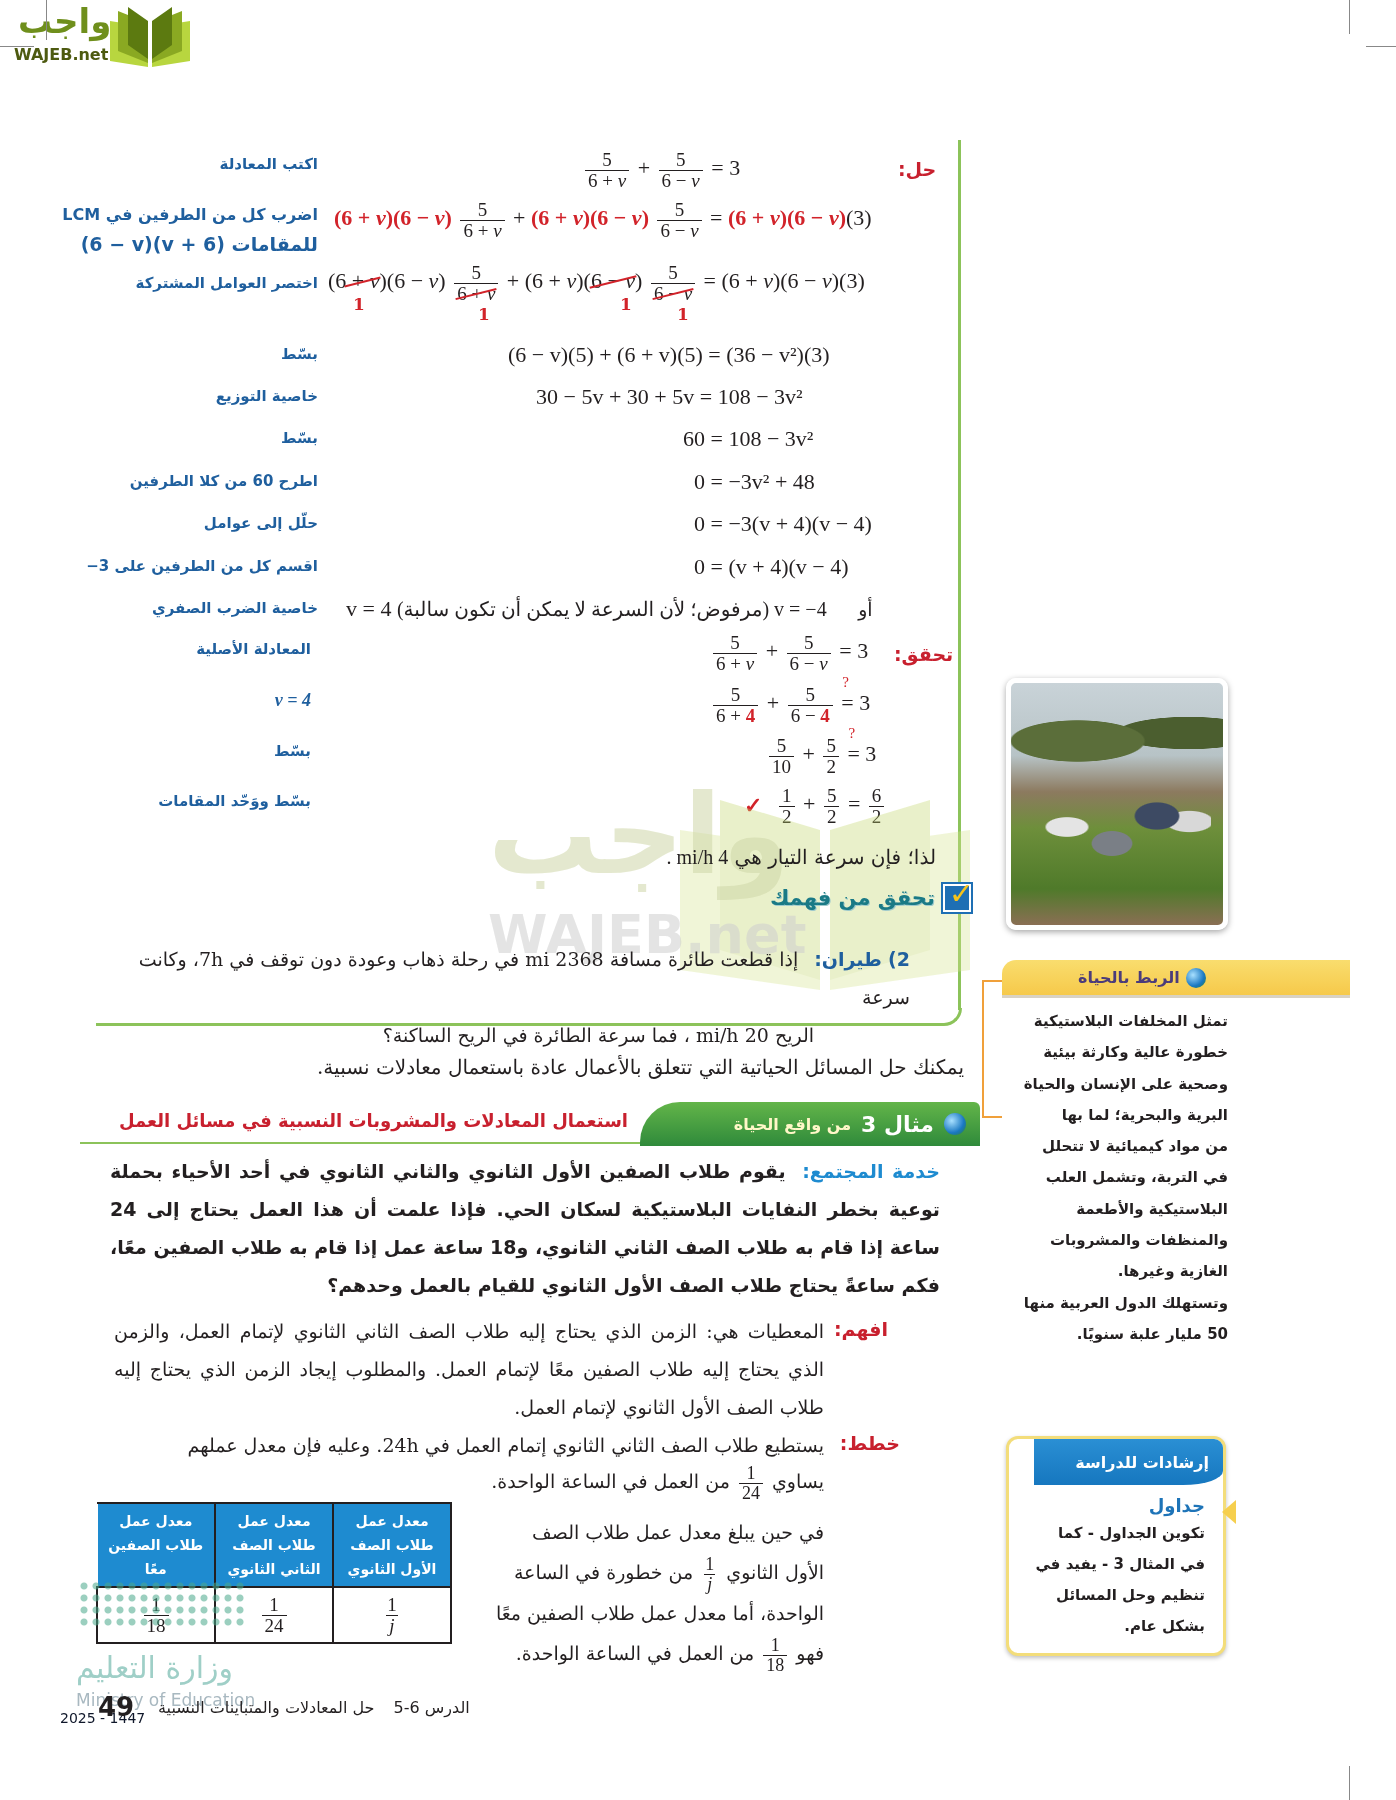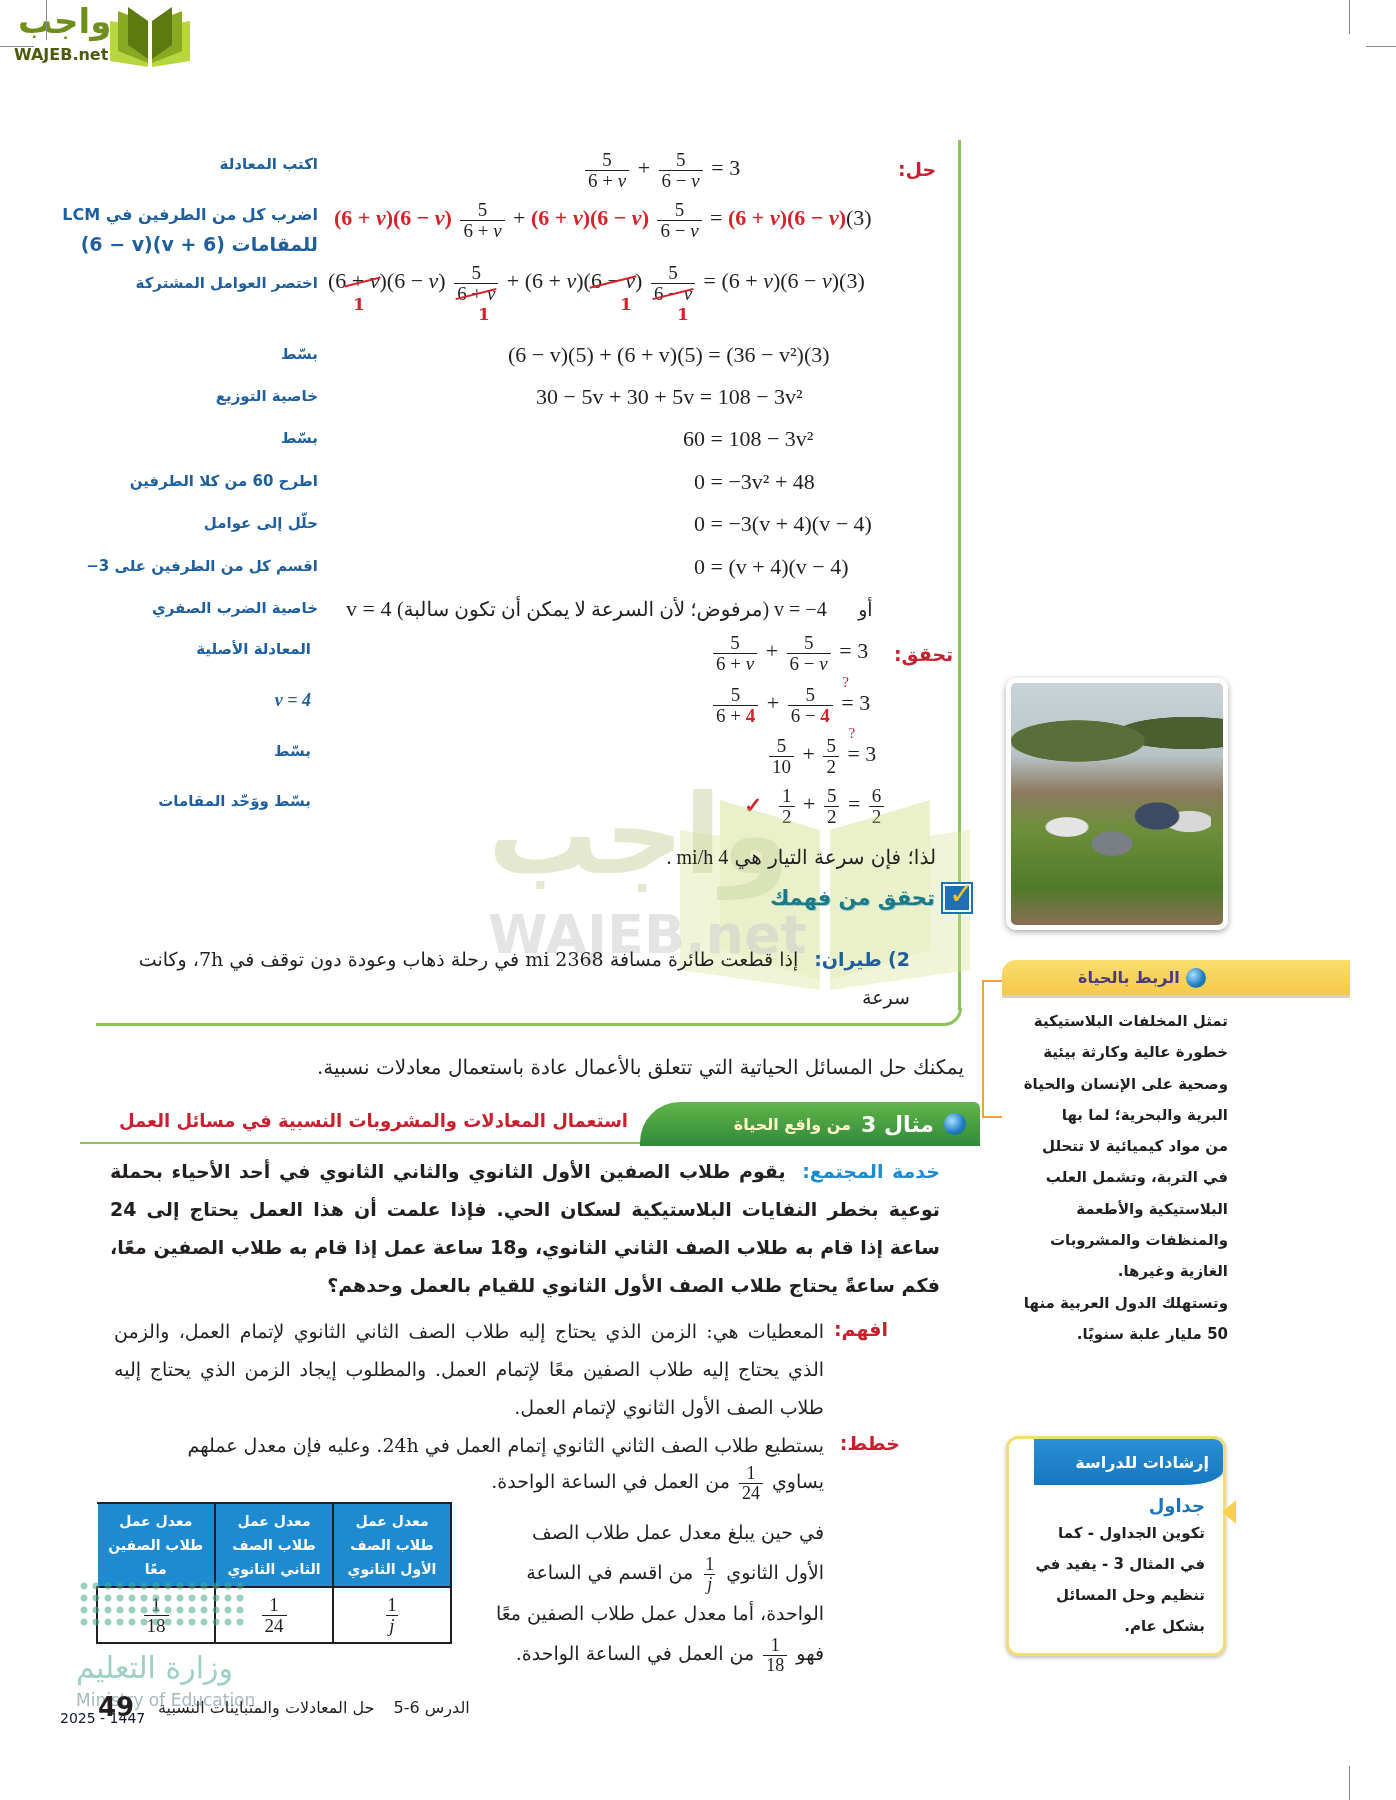--- a/index.html
+++ b/index.html
@@ -191,20 +191,21 @@
   </span>
   <span style="font-family:'DejaVu Sans',sans-serif; font-weight:bold; font-size:21px; color:#1a7a86; text-shadow:1px 1px 0 #9ec9cc;">تحقق من فهمك</span>
 </div>
 
 <div class="abs" style="right:486px; top:940px; width:820px; direction:rtl; text-align:right;">
   <div class="body-ar" style="line-height:38px;">
     <span style="font-family:'DejaVu Sans',sans-serif; font-weight:bold; color:#1f5f9e;">2)</span>
     <span style="font-family:'DejaVu Sans',sans-serif; font-weight:bold; color:#1f5f9e; margin-left:10px;">طيران:</span>
     <span>إذا قطعت طائرة مسافة 2368 mi في رحلة ذهاب وعودة دون توقف في 7h، وكانت سرعة</span>
   </div>
+  <div class="body-ar" style="margin-right:96px;">الريح 20 mi/h ، فما سرعة الطائرة في الريح الساكنة؟</div>
 </div>
 
 <div class="abs body-ar" style="right:432px; top:1048px; font-size:20px;">يمكنك حل المسائل الحياتية التي تتعلق بالأعمال عادة باستعمال معادلات نسبية.</div>
 
 <div class="abs" style="left:80px; top:1102px; width:900px; height:44px;">
   <div class="abs" style="left:0; top:40px; width:900px; border-bottom:2px solid #8cc35a;"></div>
   <div class="abs" style="right:0; top:0; width:340px; height:44px; background:linear-gradient(#63b549,#2f8a3b); border-top-left-radius:40px; border-top-right-radius:6px; display:flex; align-items:center; justify-content:flex-end; padding-right:14px; gap:10px; direction:ltr;">
     <span style="font-family:'DejaVu Sans',sans-serif; font-weight:bold; color:#fff7c8; font-size:16px;">من واقع الحياة</span>
     <span style="font-family:'DejaVu Sans',sans-serif; font-weight:bold; color:#ffffff; font-size:22px; direction:rtl;">مثال 3</span>
     <span style="display:inline-block; width:22px; height:22px; border-radius:50%; background:radial-gradient(circle at 35% 35%, #a8e0ff, #1a78c2 60%, #2a7f2f);"></span>
@@ -234,21 +235,21 @@
 </div>
 
 <div class="abs body-ar" style="right:572px; top:1512px; width:360px; line-height:40px;">
   <div>في حين يبلغ معدل عمل طلاب الصف</div>
   <div>
     <span>الأول الثانوي</span>
     <span class="math frac" style="font-size:18px;">
         <span class="num">1</span>
         <span class="den"><i>j</i></span>
       </span>
-    <span>من اقسم في الساعة</span>
+    <span>من خطورة في الساعة</span>
   </div>
   <div>الواحدة، أما معدل عمل طلاب الصفين معًا</div>
   <div>
     <span>فهو</span>
     <span class="math frac" style="font-size:18px;">
         <span class="num">1</span>
         <span class="den">18</span>
       </span>
     <span>من العمل في الساعة الواحدة.</span>
   </div>

